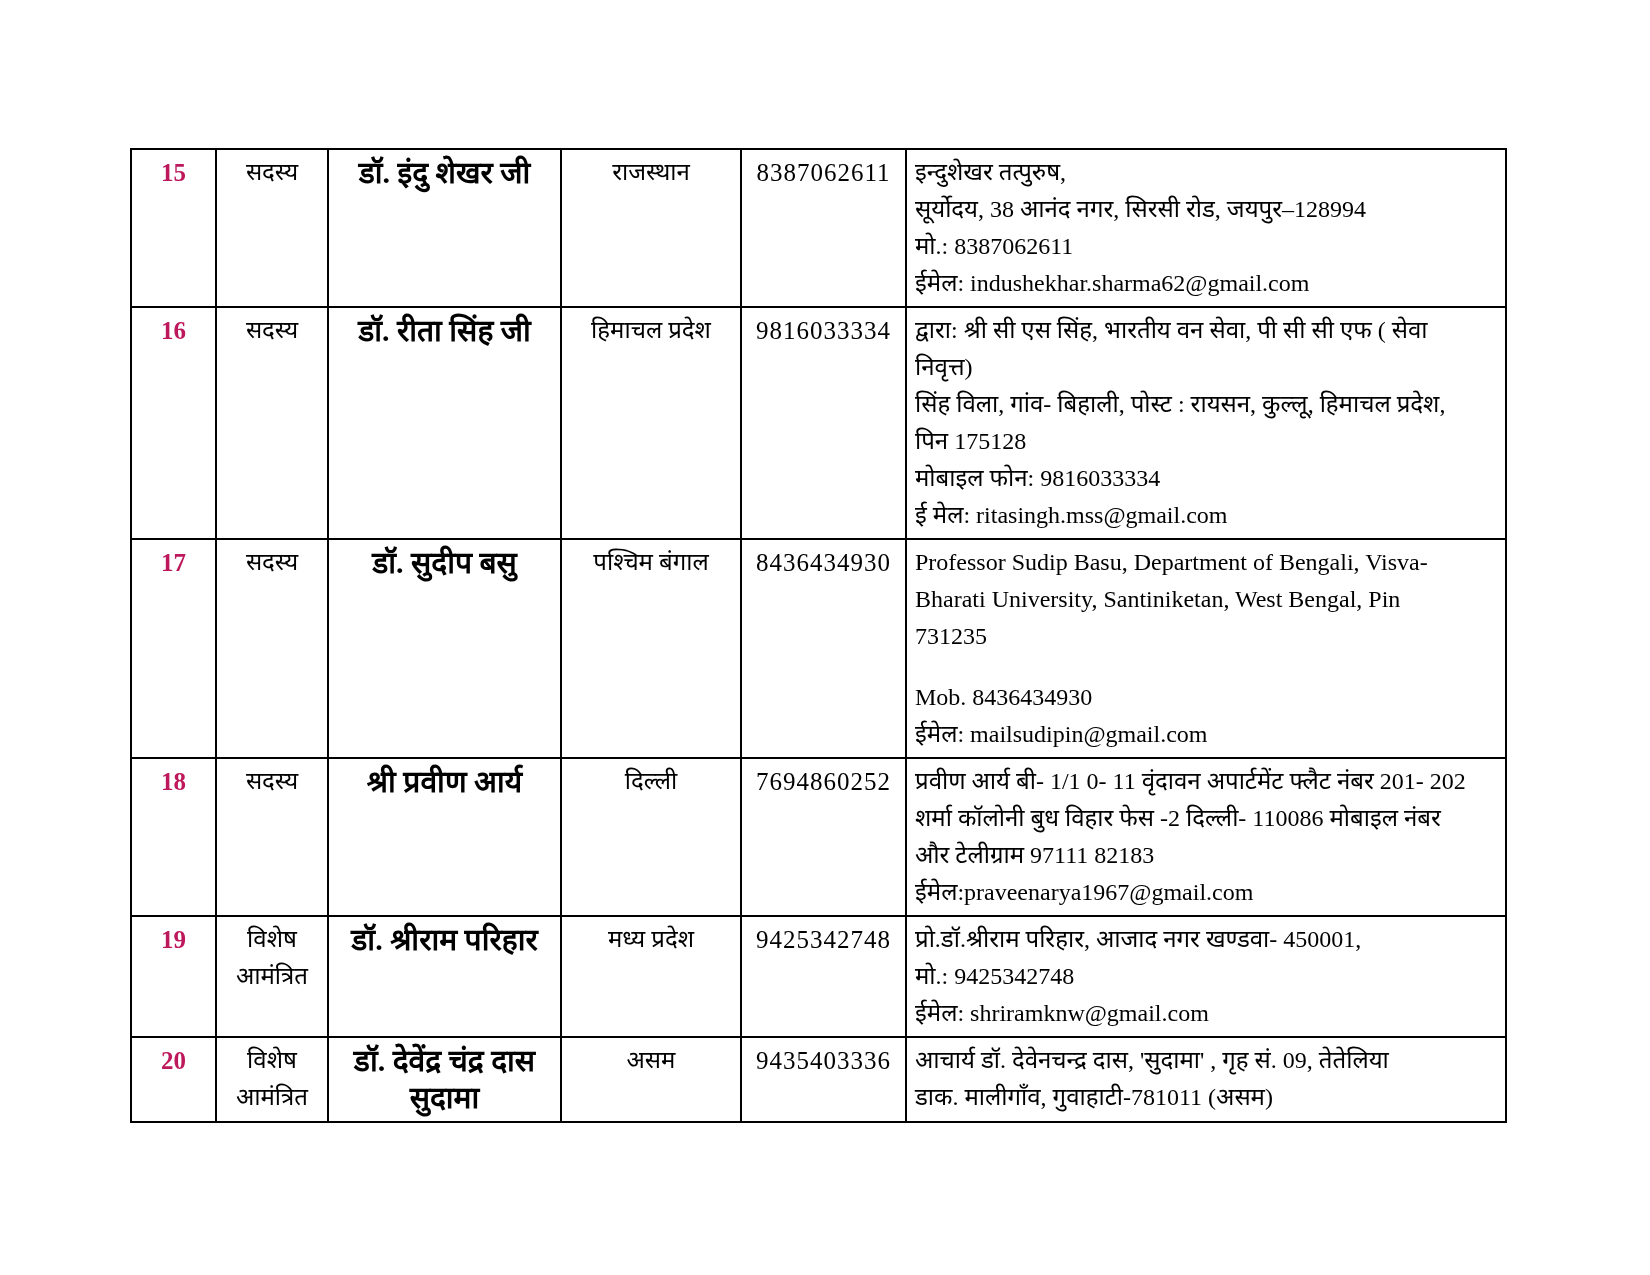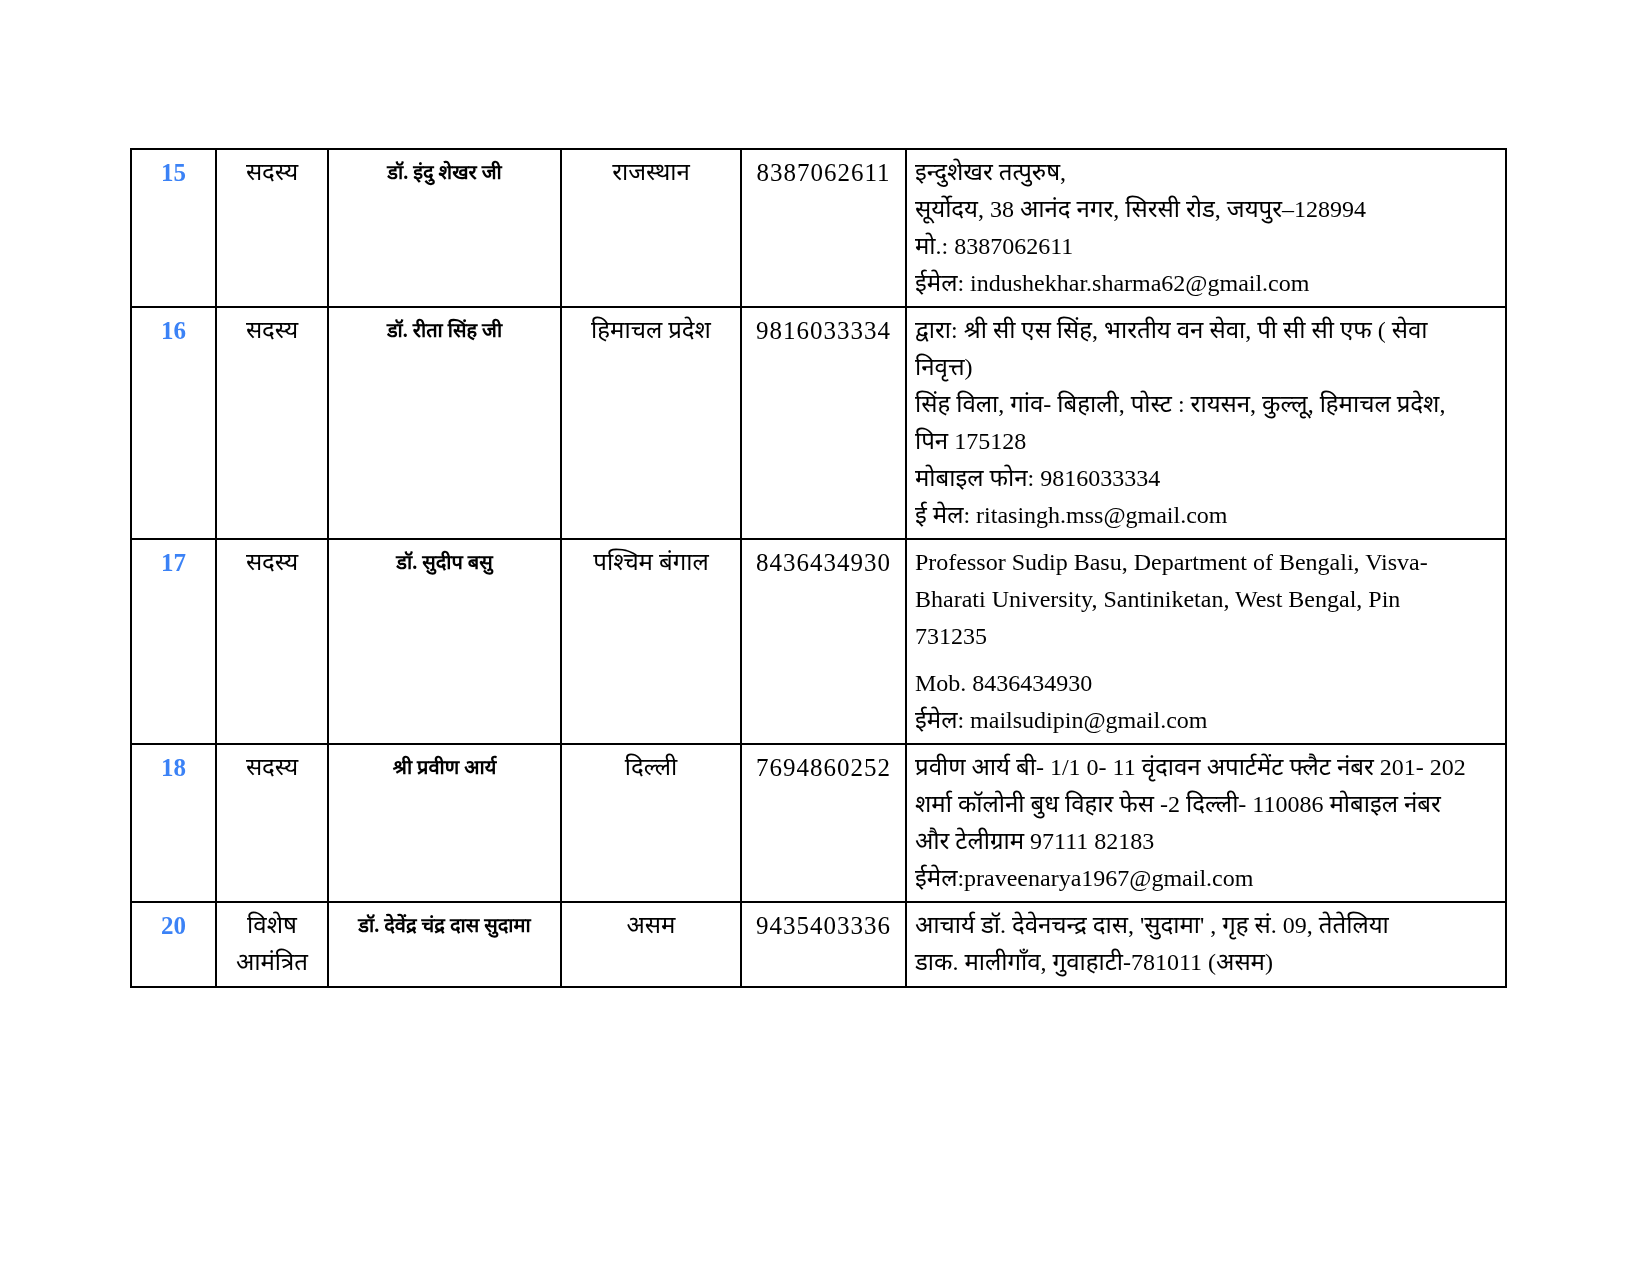--- a/index.html
+++ b/index.html
@@ -24,27 +24,27 @@
   td {
     border: 2px solid #000000;
     vertical-align: top;
     text-align: center;
     padding: 4px 8px;
     font-size: 24px;
     line-height: 37px;
   }
   td.sno {
     font-weight: bold;
-    color: #3b82f6;
+    color: #be185d;
     font-size: 25px;
   }
-  td.name { font-weight: bold; font-size: 20px; }
+  td.name { font-weight: bold; font-size: 30px; }
   td.phone { font-size: 25px; letter-spacing: 1px; padding-left: 8px; }
   .addr-line { text-align: left; }
-  .para-gap { margin-top: 10px; }
+  .para-gap { margin-top: 24px; }
 </style>
 </head>
 <body>
 
 <div class="page">
   <table class="member-table">
     <colgroup>
       <col style="width:85px">
       <col style="width:112px">
       <col style="width:233px">
@@ -106,20 +106,32 @@
         <td>दिल्ली</td>
         <td class="phone">7694860252</td>
         <td>
           <div class="addr-line">प्रवीण आर्य बी- 1/1 0- 11 वृंदावन अपार्टमेंट फ्लैट नंबर 201- 202</div>
           <div class="addr-line">शर्मा कॉलोनी बुध विहार फेस -2 दिल्ली- 110086 मोबाइल नंबर</div>
           <div class="addr-line">और टेलीग्राम 97111 82183</div>
           <div class="addr-line">ईमेल:praveenarya1967@gmail.com</div>
         </td>
       </tr>
 
+      <tr style="height:115px">
+        <td class="sno">19</td>
+        <td>विशेष आमंत्रित</td>
+        <td class="name">डॉ. श्रीराम परिहार</td>
+        <td>मध्य प्रदेश</td>
+        <td class="phone">9425342748</td>
+        <td>
+          <div class="addr-line">प्रो.डॉ.श्रीराम परिहार, आजाद नगर खण्डवा- 450001,</div>
+          <div class="addr-line">मो.: 9425342748</div>
+          <div class="addr-line">ईमेल: shriramknw@gmail.com</div>
+        </td>
+      </tr>
 
       <tr style="height:85px">
         <td class="sno">20</td>
         <td>विशेष आमंत्रित</td>
         <td class="name">डॉ. देवेंद्र चंद्र दास सुदामा</td>
         <td>असम</td>
         <td class="phone">9435403336</td>
         <td>
           <div class="addr-line">आचार्य डॉ. देवेनचन्द्र दास, 'सुदामा' , गृह सं. 09, तेतेलिया</div>
           <div class="addr-line">डाक. मालीगाँव, गुवाहाटी-781011 (असम)</div>

